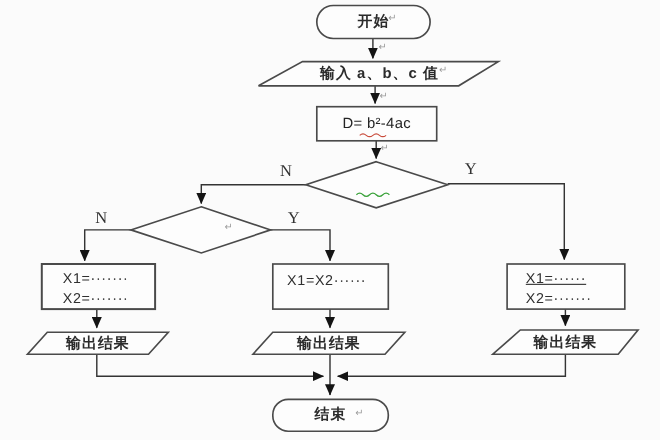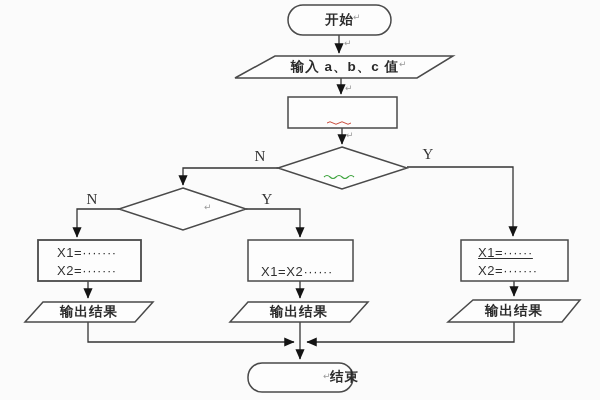--- a/index.html
+++ b/index.html
@@ -61,39 +61,40 @@
     </g>
 
     <path d="M324,177 q3,-3 6,0 t6,0 t6,0 t6,0 t6,0" stroke="#3aa23a" stroke-width="1.1" fill="none"></path>
     <path d="M327,123 q3,-2.5 6,0 t6,0 t6,0 t6,0" stroke="#c94b3b" stroke-width="1" fill="none"></path>
   </svg>
 
   <div class="lbl cen cjk" style="left:288px;top:5px;width:103px;height:30px;">开始</div>
 
   <div class="lbl cen cjk" style="left:255px;top:57px;width:180px;height:19px;">输入 a、b、c 值</div>
 
+  <div class="lbl cen proc" style="left:288px;top:97px;width:109px;height:29px;">D= b²-4ac</div>
 
 
 
   <div class="lbl ny" style="left:246px;top:148px;">N</div>
   <div class="lbl ny" style="left:414px;top:146px;">Y</div>
   <div class="lbl ny" style="left:78px;top:191px;">N</div>
   <div class="lbl ny" style="left:253px;top:191px;">Y</div>
 
   <div class="lbl xline" style="left:57px;top:245px;">X1=·······</div>
   <div class="lbl xline" style="left:57px;top:263px;">X2=·······</div>
-  <div class="lbl xline" style="left:261px;top:264px;">X1=X2······</div>
+  <div class="lbl xline" style="left:261px;top:247px;">X1=X2······</div>
   <div class="lbl xline" style="left:478px;top:245px;text-decoration:underline;">X1=······</div>
   <div class="lbl xline" style="left:478px;top:263px;">X2=·······</div>
 
   <div class="lbl cen cjk" style="left:39px;top:303px;width:100px;height:18px;">输出结果</div>
   <div class="lbl cen cjk" style="left:249px;top:303px;width:100px;height:18px;">输出结果</div>
   <div class="lbl cen cjk" style="left:464px;top:302px;width:100px;height:18px;">输出结果</div>
 
-  <div class="lbl cen cjk" style="left:248px;top:363px;width:105px;height:28px;margin-left:44px;">结束</div>
+  <div class="lbl cen cjk" style="left:248px;top:363px;width:105px;height:28px;">结束</div>
 
   <span class="ret" style="left:353px;top:12px;">↵</span>
   <span class="ret" style="left:344px;top:38px;">↵</span>
   <span class="ret" style="left:399px;top:59px;">↵</span>
   <span class="ret" style="left:345px;top:83px;">↵</span>
   <span class="ret" style="left:346px;top:130px;">↵</span>
   <span class="ret" style="left:204px;top:202px;">↵</span>
   <span class="ret" style="left:323px;top:371px;">↵</span>
 
 </div>

